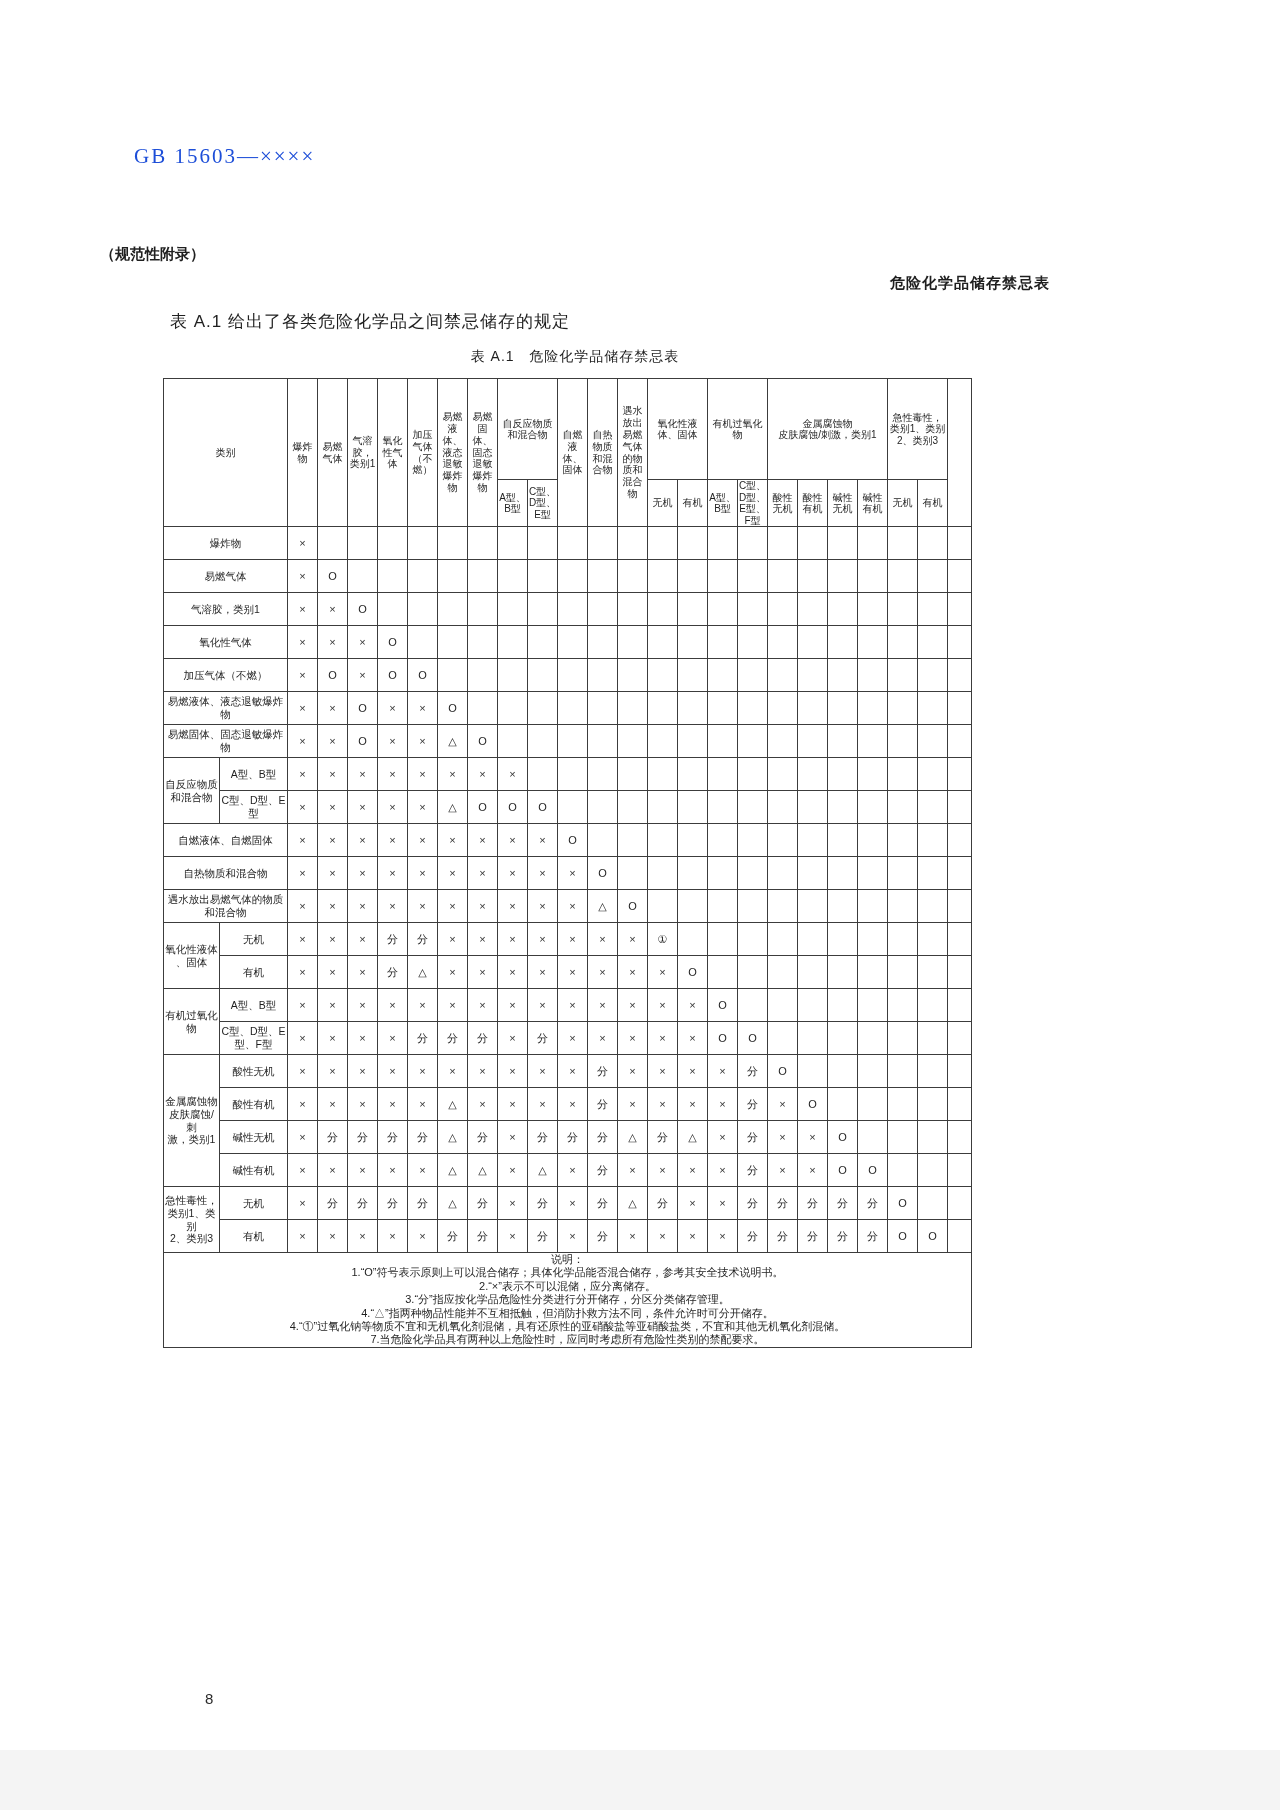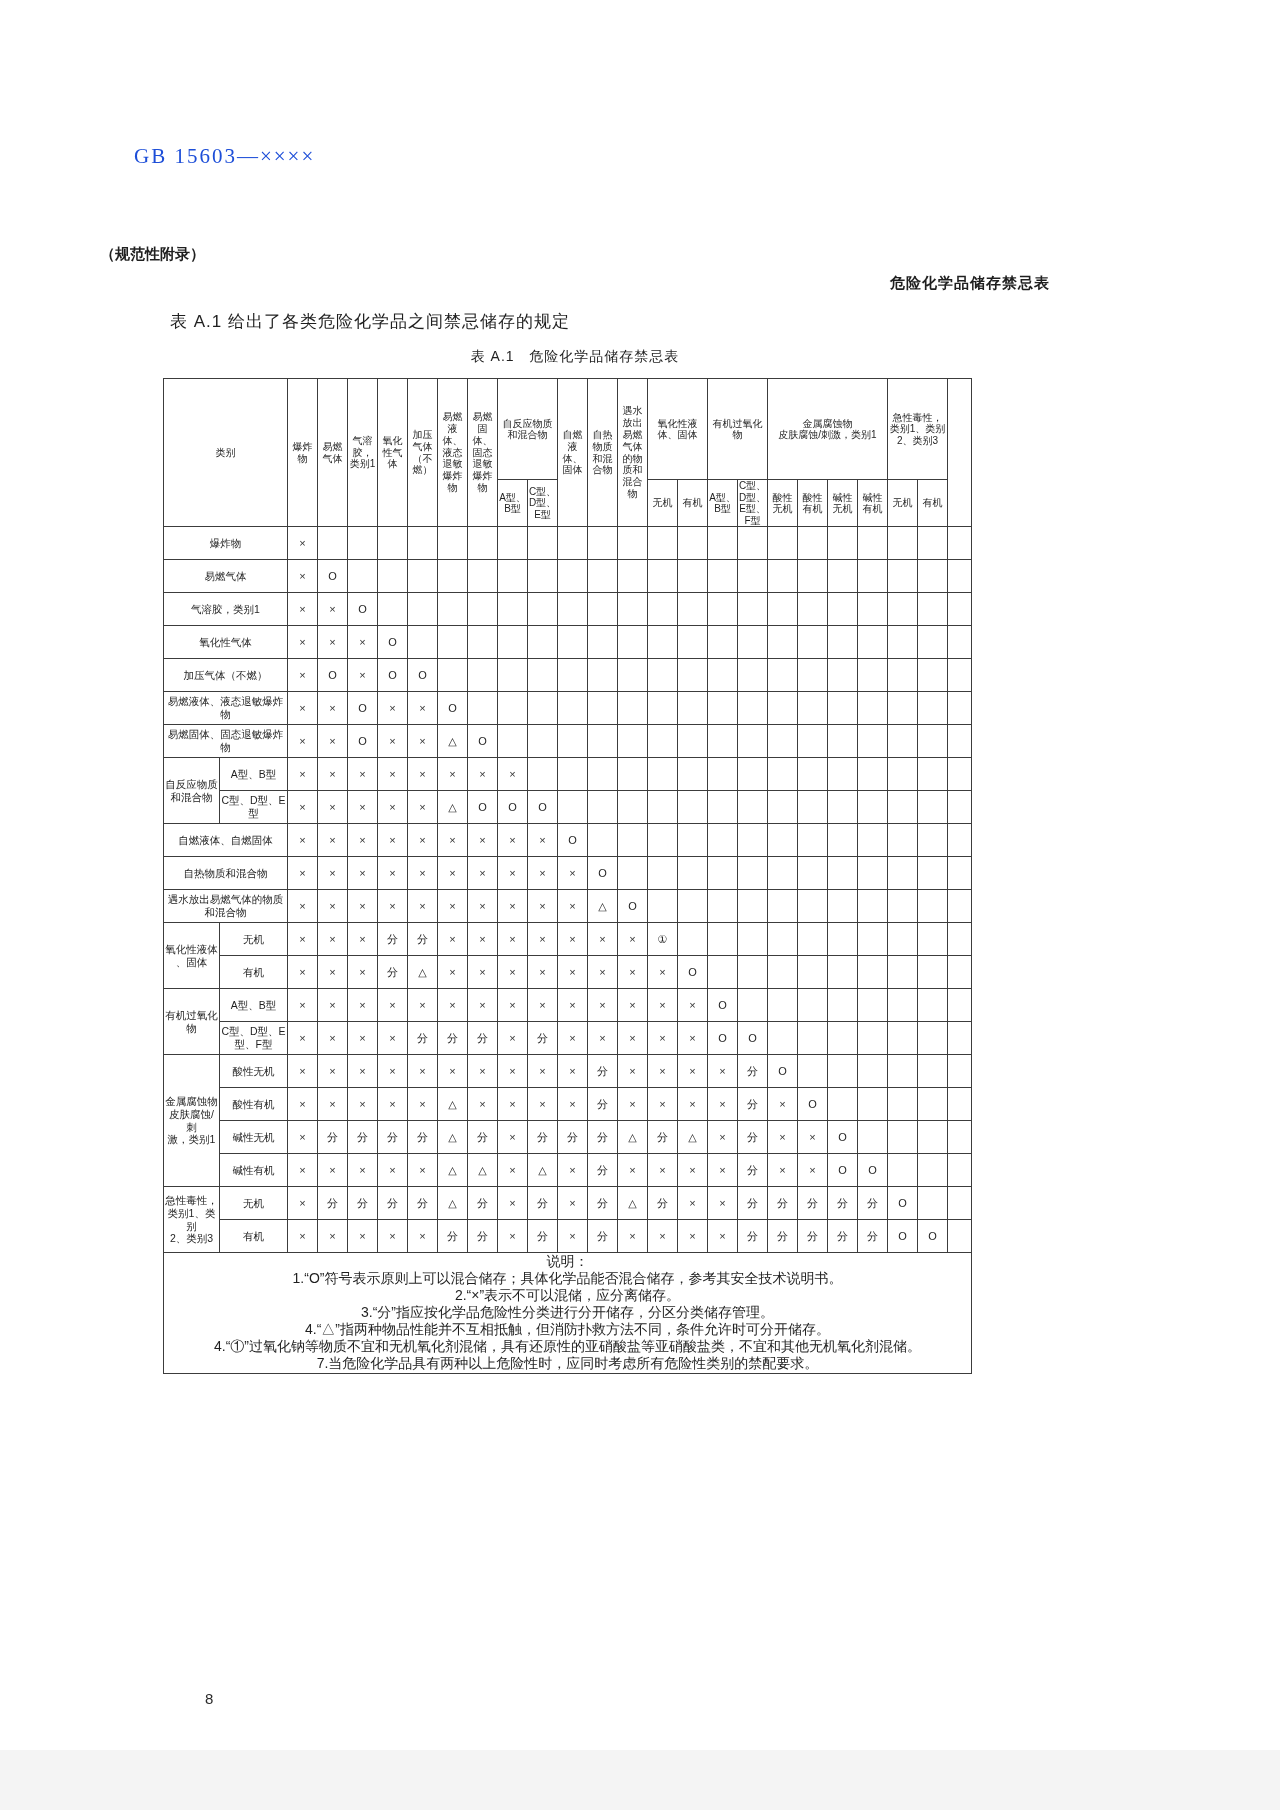--- a/index.html
+++ b/index.html
@@ -28,21 +28,21 @@
   th.rg{font-size:10.5px;line-height:1.2;font-weight:bold;word-break:break-all;white-space:pre-line;padding:1px 2px;}
   th.rl{font-size:10.5px;line-height:1.2;font-weight:bold;word-break:break-all;padding:1px 2px;}
   tbody td.sym{height:32px;font-size:11px;}
   td.s-x{font-size:10px;color:#333;}
   td.s-O{font-size:13px;}
   td.s-tri{font-size:11px;}
   td.s-fen{font-size:11px;font-weight:bold;}
   td.s-c1{font-size:12px;}
   th.filler,td.fill{border-top:none;border-bottom:none;}
   th.filler{border-bottom:none;}
-  td.notes{text-align:left;vertical-align:top;font-size:14px;line-height:1.22;padding:3px 5px;
+  td.notes{text-align:left;vertical-align:top;font-size:11px;line-height:1.22;padding:3px 5px;
            font-weight:normal;}
   td.notes div{white-space:normal;}
   .page-number{position:absolute;left:205px;top:1690px;font-size:15px;color:#2a2a2a;}
   .footer-bar{position:absolute;left:0;top:1750px;width:1280px;height:60px;background:#f4f4f4;}
 </style>
 </head>
 <body>
 
 <div class="page">
   <div class="doc-code">GB 15603—××××</div>

